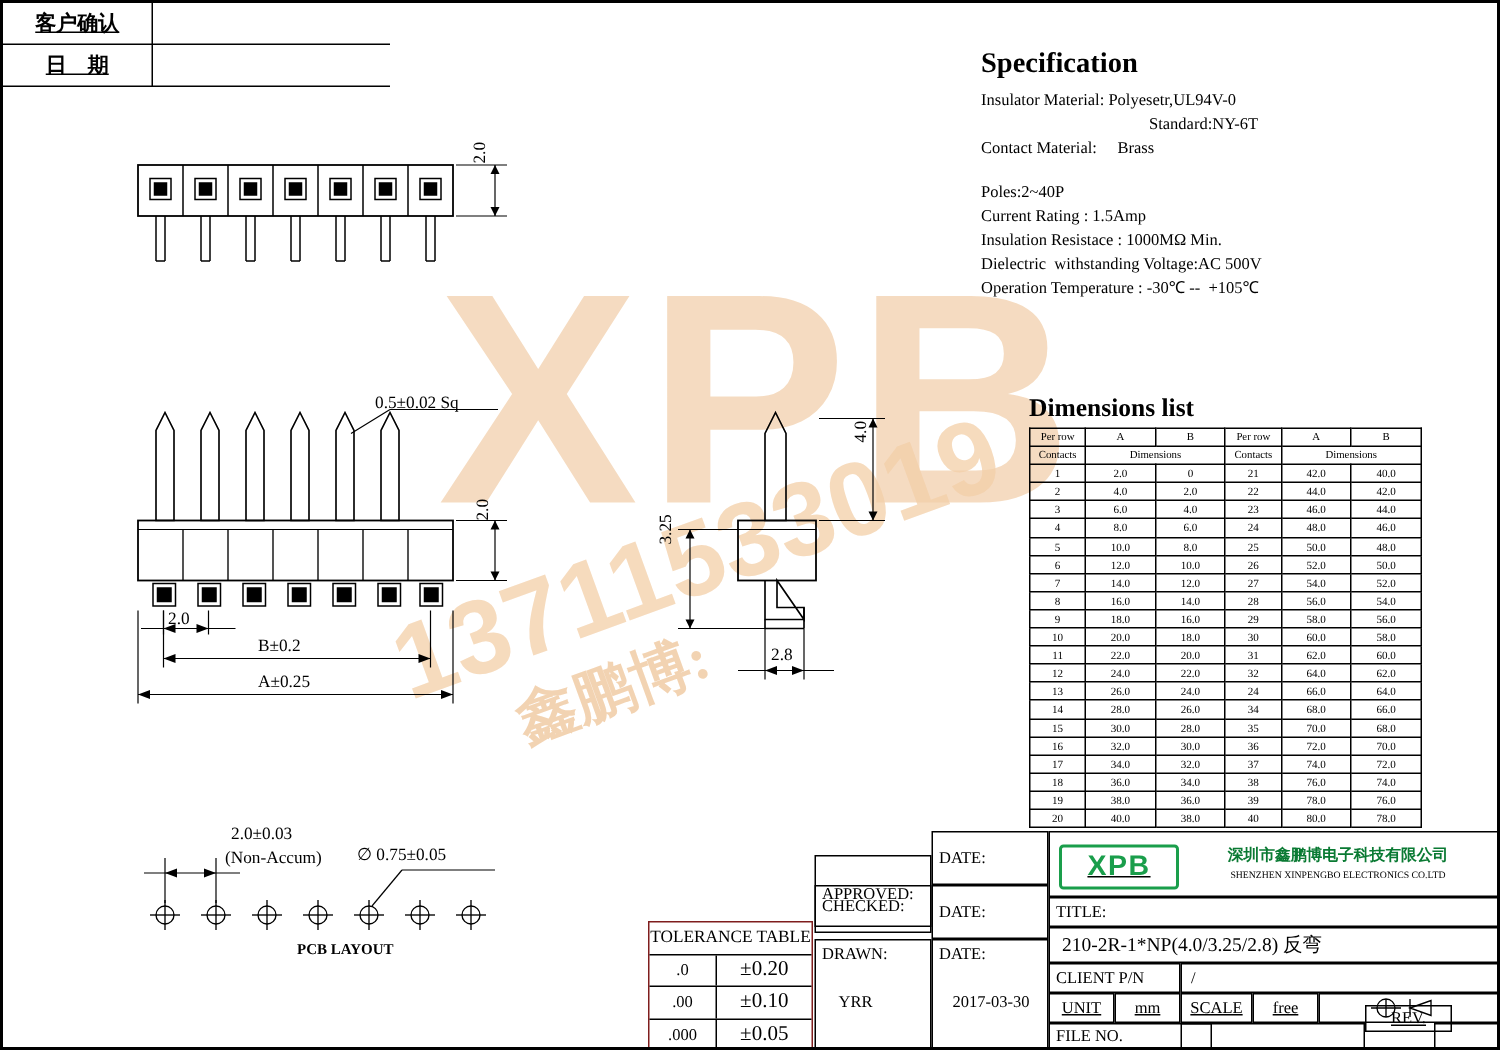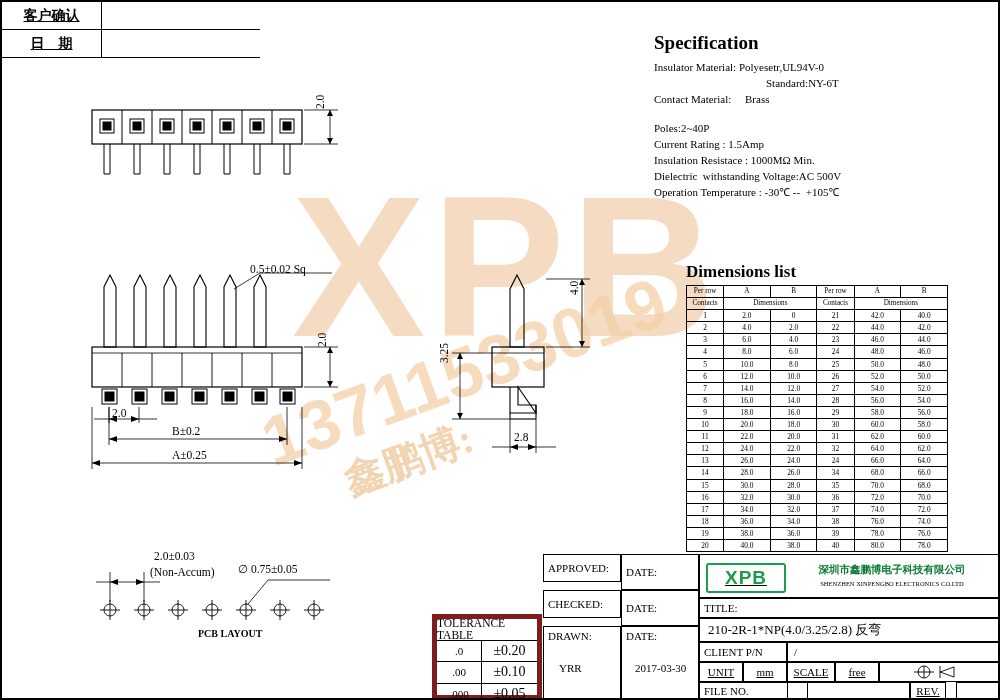--- a/index.html
+++ b/index.html
@@ -1,19 +1,19 @@
 <!DOCTYPE html>
 <html><head>
 <meta charset="utf-8">
 <style>
   html,body{margin:0;padding:0;background:#fff;}
   body{width:1000px;height:700px;font-family:"Liberation Serif",serif;color:#000;}
   #sheet{position:relative;width:1000px;height:700px;box-sizing:border-box;border:2px solid #000;overflow:hidden;}
   .abs{position:absolute;}
-  .bx{box-sizing:border-box;border:5px solid #7f1d1d;}
+  .bx{box-sizing:border-box;border:1px solid #7f1d1d;}
   .ctr{display:flex;align-items:center;justify-content:center;text-align:center;text-decoration:underline;}
   .lft{display:flex;align-items:center;}
   
   #cust{left:0;top:0;width:258px;height:56px;}
   #cust .row{display:flex;height:28px;box-sizing:border-box;}
   #cust .c1{width:100px;border-right:1px solid #000;border-bottom:1px solid #000;box-sizing:border-box;font-size:14px;font-weight:bold;}
   #cust .c2{flex:1;border-bottom:1px solid #000;box-sizing:border-box;}
   
   #spec{left:652px;top:30px;width:345px;}
   #spec h1{font-size:19px;margin:0 0 5px 0;font-weight:bold;}
@@ -514,21 +514,21 @@
       <div class="b">±0.10</div>
     </div>
     <div class="tr">
       <div class="a">.000</div>
       <div class="b">±0.05</div>
     </div>
   </div>
 
   <div id="tb" class="abs">
 
-    <div class="cellb lft" style="left:0;top:0;width:78px;height:28px;padding-left:4px;text-align:center;">APPROVED:</div>
+    <div class="cellb lft" style="left:0;top:16px;width:78px;height:52px;padding-left:4px;text-align:center;">APPROVED:</div>
     <div class="cellb lft" style="left:78px;top:0;width:78px;height:36px;padding-left:4px;">DATE:</div>
     <div class="cellb lft" style="left:0;top:36px;width:78px;height:28px;padding-left:4px;">CHECKED:</div>
     <div class="cellb lft" style="left:78px;top:36px;width:78px;height:36px;padding-left:4px;">DATE:</div>
     <div class="cellb lft" style="left:0;top:72px;width:78px;height:74px;padding-left:4px;align-items:flex-start;padding-top:3px;">DRAWN:</div>
     <div class="cellb lft" style="left:78px;top:72px;width:78px;height:74px;padding-left:4px;align-items:flex-start;padding-top:3px;">DATE:</div>
     <div class="abs" style="left:16px;top:108px;font-size:11px;">YRR</div>
     <div class="abs" style="left:92px;top:108px;font-size:11px;">2017-03-30</div>
 
     <div class="cellb" style="left:156px;top:0;width:301px;height:44px;">
       <div class="abs ctr" style="left:6px;top:8px;width:76px;height:26px;border:2px solid #1a9e4b;border-radius:3px;">
@@ -555,17 +555,17 @@
         <circle cx="14" cy="7" r="6" fill="none" stroke="#000" stroke-width="0.9"></circle>
         <line x1="4" y1="7" x2="24" y2="7" stroke="#000" stroke-width="0.9"></line>
         <line x1="14" y1="1" x2="14" y2="13" stroke="#000" stroke-width="0.9"></line>
         <path d="M30,7 l14,-5 l0,10 z" fill="none" stroke="#000" stroke-width="0.9"></path>
         <line x1="30" y1="1" x2="30" y2="13" stroke="#000" stroke-width="0.9"></line>
       </svg>
     </div>
 
     <div class="cellb lft" style="left:156px;top:128px;width:109px;height:18px;padding-left:4px;">FILE NO.</div>
     <div class="cellb lft" style="left:244px;top:128px;width:123px;height:18px;padding-left:6px;"></div>
-    <div class="cellb ctr" style="left:367px;top:128px;width:36px;height:18px;">REV.</div>
+    <div class="cellb ctr" style="left:367px;top:116px;width:58px;height:18px;">REV.</div>
     <div class="cellb ctr" style="left:413px;top:128px;width:44px;height:18px;"></div>
   </div>
 
 </div>
 
 </body></html>

